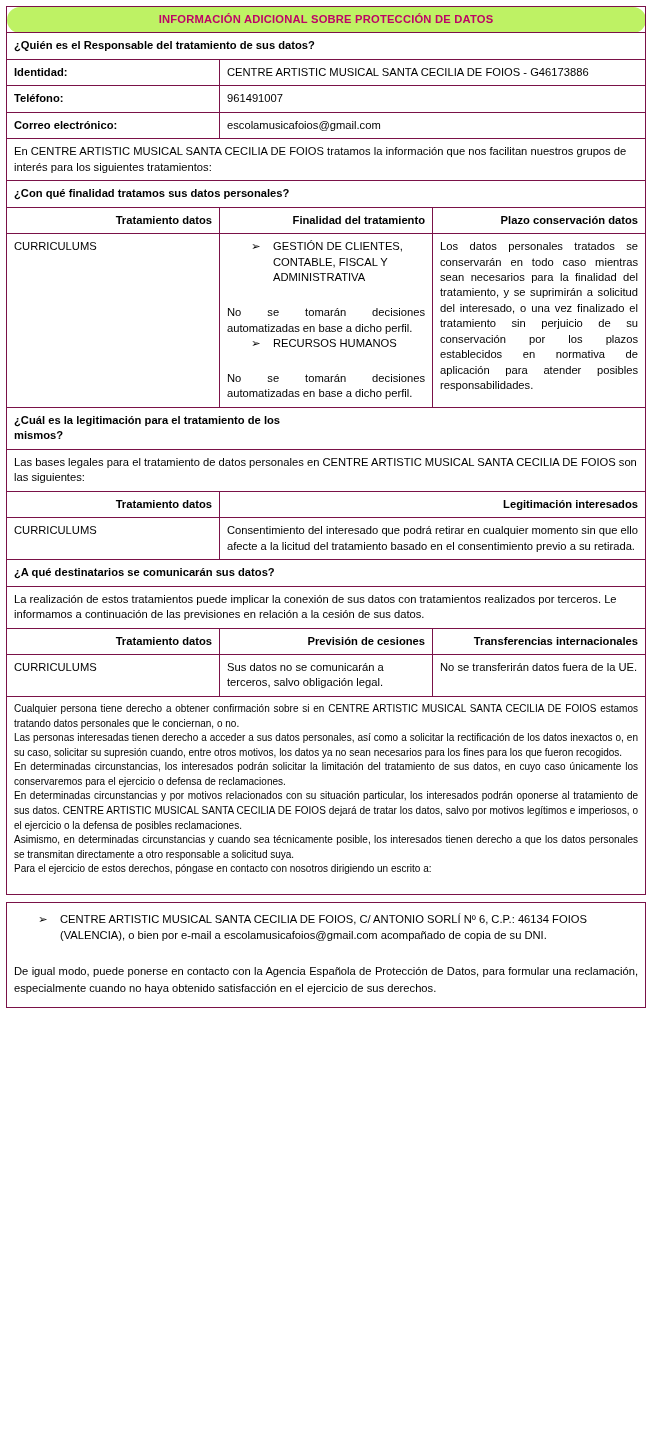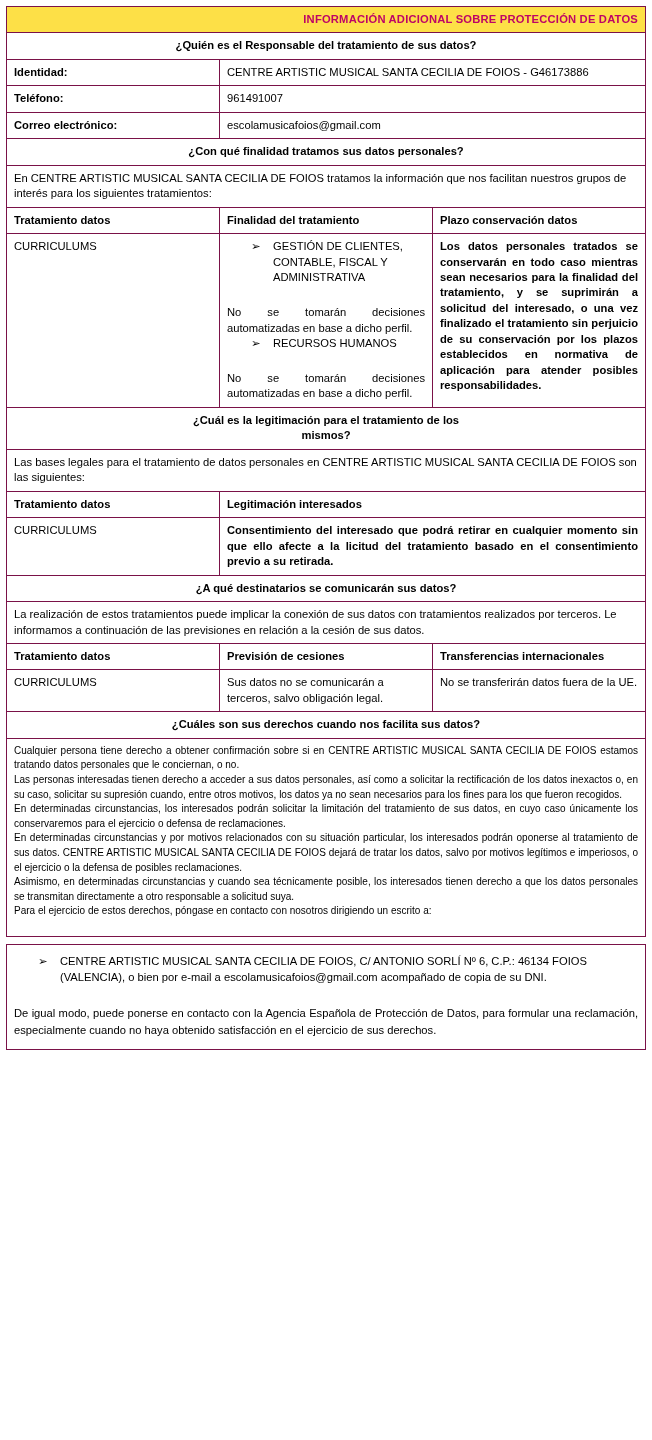--- a/index.html
+++ b/index.html
@@ -21,50 +21,51 @@
   .tbl td{
     border:1px solid #7a1248;
     vertical-align:top;
     padding:5px 7px;
     font-size:11.2px;
     line-height:1.38;
   }
 
   
   .banner{
-    background:#fde047;
-    text-align:right;
+    background:#bef264;
+    text-align:center;
     color:#be0466;
     font-weight:bold;
     font-size:11.6px;
     letter-spacing:.2px;
     padding:9px 6px 10px 6px;
+    border-radius:13px;
   }
   
   .qhdr{
-    text-align:center;
+    text-align:left;
     font-weight:bold;
     font-size:11.4px;
     padding:7px 6px 8px 6px;
     background:#fff;
     margin-left:29px;
   }
   .qhdr.two{line-height:1.4;}
 
   
   .k{font-weight:bold;font-size:11.2px;padding:8px 7px;}
   .v{font-size:11.2px;padding:8px 9px;}
 
   
   .intro{padding:7px 9px 8px 9px;font-size:11.2px;line-height:1.45;}
 
   
-  .chdr{font-weight:bold;font-size:11.3px;padding:9px 9px 10px 9px;}
-
-  .justify{text-align:justify;font-weight:bold;}
+  .chdr{font-weight:bold;font-size:11.3px;padding:9px 9px 10px 9px;text-align:right;}
+
+  .justify{text-align:justify;}
   .cellpad{padding:10px 9px 10px 9px;}
   .cellpad2{padding:12px 9px 12px 10px;}
 
   
   ul.arrows{list-style:none;margin:0;padding:0;}
   ul.arrows li{
     position:relative;
     padding-left:22px;
     margin:0 0 0 24px;
     line-height:1.4;
@@ -105,24 +106,24 @@
     <tr>
       <td class="k">Teléfono:</td>
       <td class="v" colspan="2">961491007</td>
     </tr>
     <tr>
       <td class="k">Correo electrónico:</td>
       <td class="v" colspan="2">escolamusicafoios@gmail.com</td>
     </tr>
 
     <tr>
+      <td class="intro" colspan="3">En CENTRE ARTISTIC MUSICAL SANTA CECILIA DE FOIOS tratamos la información que nos facilitan nuestros grupos de interés para los siguientes tratamientos:</td>
+    </tr>
+    <tr>
       <td class="qhdr" colspan="3">¿Con qué finalidad tratamos sus datos personales?</td>
-    </tr>
-    <tr>
-      <td class="intro" colspan="3">En CENTRE ARTISTIC MUSICAL SANTA CECILIA DE FOIOS tratamos la información que nos facilitan nuestros grupos de interés para los siguientes tratamientos:</td>
     </tr>
 
     <tr>
       <td class="chdr" style="width:176px">Tratamiento datos</td>
       <td class="chdr" style="width:255px">Finalidad del tratamiento</td>
       <td class="chdr">Plazo conservación datos</td>
     </tr>
 
     <tr>
       <td class="cellpad2">CURRICULUMS</td>
@@ -174,23 +175,20 @@
       <td class="chdr">Previsión de cesiones</td>
       <td class="chdr">Transferencias internacionales</td>
     </tr>
     <tr>
       <td class="cellpad">CURRICULUMS</td>
       <td class="cellpad2">Sus datos no se comunicarán a terceros, salvo obligación legal.</td>
       <td class="cellpad2">No se transferirán datos fuera de la UE.</td>
     </tr>
 
     <tr>
-      <td class="qhdr" colspan="3">¿Cuáles son sus derechos cuando nos facilita sus datos?</td>
-    </tr>
-    <tr>
       <td class="intro rights" colspan="3">
         <p>Cualquier persona tiene derecho a obtener confirmación sobre si en CENTRE ARTISTIC MUSICAL SANTA CECILIA DE FOIOS estamos tratando datos personales que le conciernan, o no.</p>
         <p>Las personas interesadas tienen derecho a acceder a sus datos personales, así como a solicitar la rectificación de los datos inexactos o, en su caso, solicitar su supresión cuando, entre otros motivos, los datos ya no sean necesarios para los fines para los que fueron recogidos.</p>
         <p>En determinadas circunstancias, los interesados podrán solicitar la limitación del tratamiento de sus datos, en cuyo caso únicamente los conservaremos para el ejercicio o defensa de reclamaciones.</p>
         <p>En determinadas circunstancias y por motivos relacionados con su situación particular, los interesados podrán oponerse al tratamiento de sus datos. CENTRE ARTISTIC MUSICAL SANTA CECILIA DE FOIOS dejará de tratar los datos, salvo por motivos legítimos e imperiosos, o el ejercicio o la defensa de posibles reclamaciones.</p>
         <p>Asimismo, en determinadas circunstancias y cuando sea técnicamente posible, los interesados tienen derecho a que los datos personales se transmitan directamente a otro responsable a solicitud suya.</p>
         <p>Para el ejercicio de estos derechos, póngase en contacto con nosotros dirigiendo un escrito a:</p>
         <div class="spacer"></div>
       </td>
     </tr>

